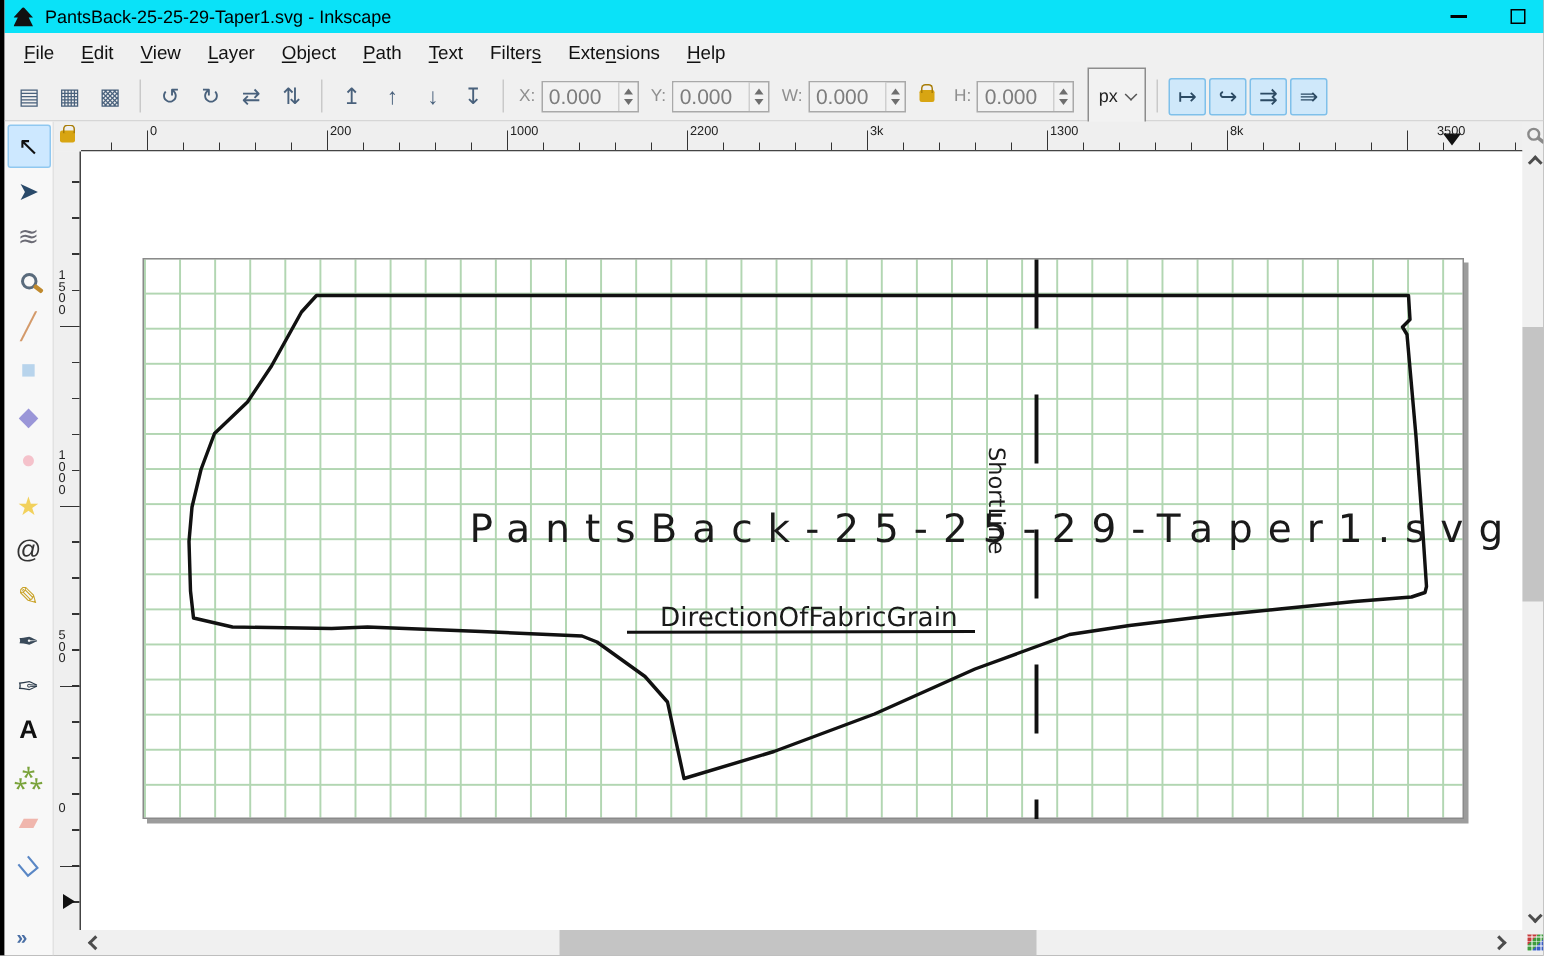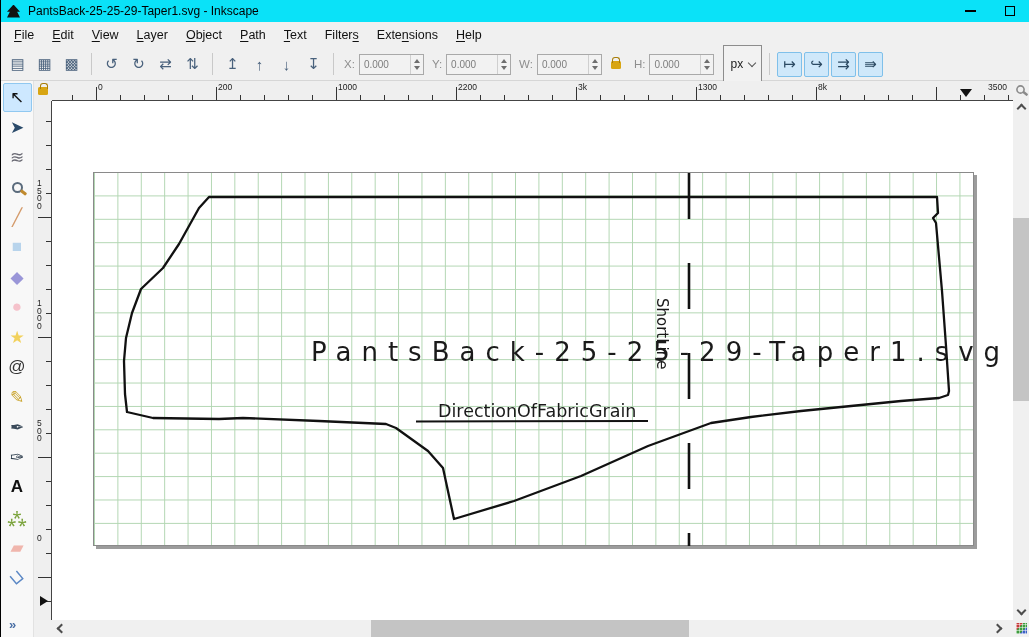--- a/index.html
+++ b/index.html
@@ -1,20 +1,20 @@
 <!DOCTYPE html>
 <html><head>
 <meta charset="utf-8">
 <style>
   * { margin:0; padding:0; box-sizing:border-box; }
   html,body { background:#888; }
   #window {
     position:relative; width:1029px; height:637px; overflow:hidden;
     background:#f0f0f0; font-family:"Liberation Sans", sans-serif;
-    border-left:1px solid #000000;
+    border-left:3px solid #000000;
   }
   
   .titlebar { position:absolute; left:0; top:0; width:1029px; height:22px;
     background:#0ae2f8; display:flex; align-items:center; padding-left:6px; }
   .app-logo { width:13px; height:13px; background:#111; margin-right:8px;
     clip-path:polygon(50% 0,100% 55%,78% 55%,100% 100%,0 100%,22% 55%,0 55%); }
   .title-text { font-size:12px; color:#000; }
   .win-btns { position:absolute; right:0; top:0; height:22px; display:flex; align-items:center; }
   .win-btn { width:40px; height:22px; display:flex; align-items:center; justify-content:center; }
   .min-dash { width:11px; height:1.5px; background:#000; }
@@ -28,21 +28,21 @@
   .commandbar { position:absolute; left:0; top:48px; width:1029px; height:33px;
     background:#f0f0f0; border-bottom:1px solid #d6d6d6; display:flex; align-items:center; padding-left:4px; gap:2px; }
   .cb-btn { width:25px; height:25px; display:flex; align-items:center; justify-content:center;
     font-size:15px; color:#49617c; border:1px solid transparent; border-radius:2px; }
   .cb-sep { width:1px; height:22px; background:#c9c9c9; margin:0 5px; }
   .cb-toggle { background:#cfe8fa; border:1px solid #7fc0ea; color:#2c4a63; }
   .cb-field { display:flex; align-items:center; margin:0 3px; }
   .cb-field > label { font-size:11.5px; color:#8e8e8e; margin-right:4px; }
   .spinbox { display:flex; align-items:stretch; border:1px solid #a9a9a9; background:#f2f2f2; height:21px; }
   .spinbox input { width:50px; border:none; background:#f2f2f2; color:#7d7d7d;
-    font-size:10px; padding-left:4px; font-family:"Liberation Sans",sans-serif; outline:none; }
+    font-size:14px; padding-left:4px; font-family:"Liberation Sans",sans-serif; outline:none; }
   .spins { width:13px; display:flex; flex-direction:column; align-items:center; justify-content:center; gap:3px; border-left:1px solid #cfcfcf; }
   .tri-up { width:0; height:0; border-left:3px solid transparent; border-right:3px solid transparent; border-bottom:4px solid #6e6e6e; }
   .tri-dn { width:0; height:0; border-left:3px solid transparent; border-right:3px solid transparent; border-top:4px solid #6e6e6e; }
   .unit-box { display:flex; align-items:center; gap:6px; border:1px solid #8d8d8d; background:#f2f2f2;
     height:38px; padding:0 6px; margin-left:4px; font-size:12px; color:#222; }
   .padlock { position:relative; display:inline-block; width:10px; height:8px; background:#d8a512; border-radius:1.5px; }
   .padlock::before { content:''; position:absolute; left:1.5px; top:-4.5px; width:6px; height:5px;
     border:1.6px solid #a87d08; border-bottom:none; border-radius:3px 3px 0 0; }
   .cb-lock { margin:0 8px 0 4px; }
   
@@ -272,21 +272,21 @@
 
   <div class="h-ruler">
     <span class="h-marker" style="left: 908px;"></span>
   <span class="rlabel" style="left: 46px;">0</span>
       <span class="rlabel" style="left: 166px;">200</span>
       <span class="rlabel" style="left: 286px;">1000</span>
       <span class="rlabel" style="left: 406px;">2200</span>
       <span class="rlabel" style="left: 526px;">3k</span>
       <span class="rlabel" style="left: 646px;">1300</span>
       <span class="rlabel" style="left: 766px;">8k</span>
-      <span class="rlabel" style="left: 936px;">3500</span>
+      <span class="rlabel" style="left: 904px;">3500</span>
     </div>
 
   <div class="v-ruler">
     <span class="v-marker" style="top: 495px;"></span>
   <span class="rlabel" style="top: 79px;">1
 5
 0
 0</span>
       <span class="rlabel" style="top: 199px;">1
 0

